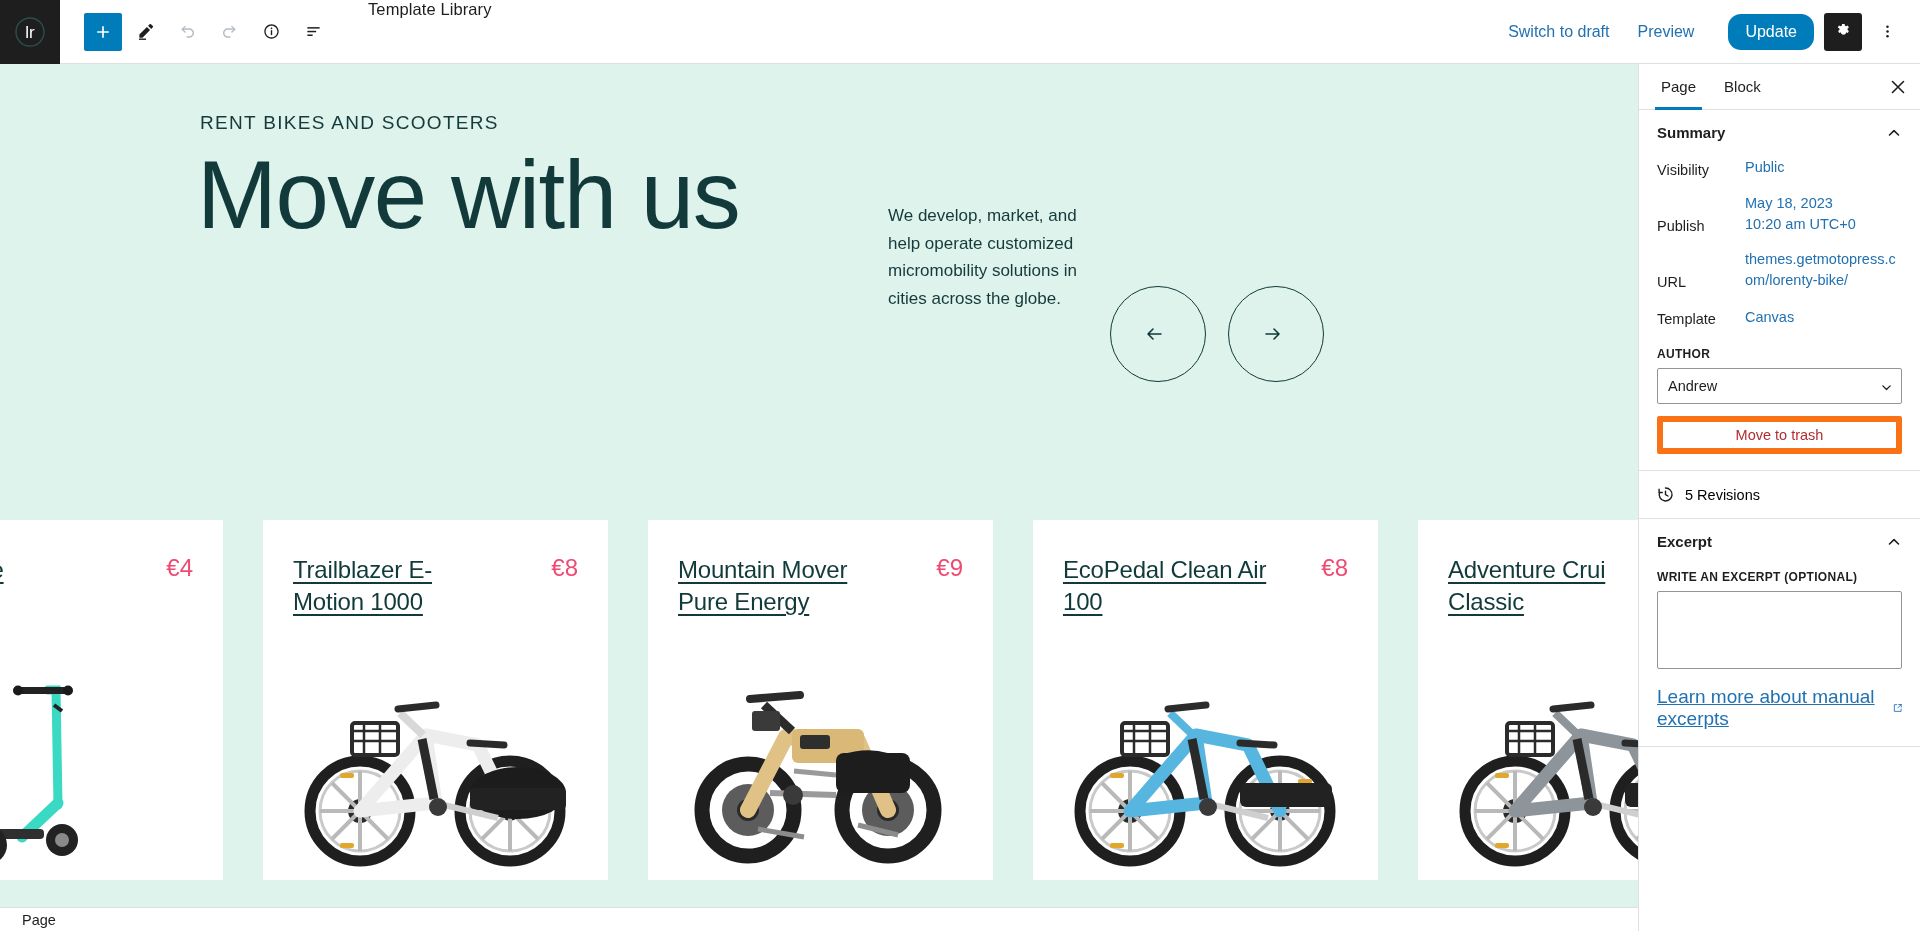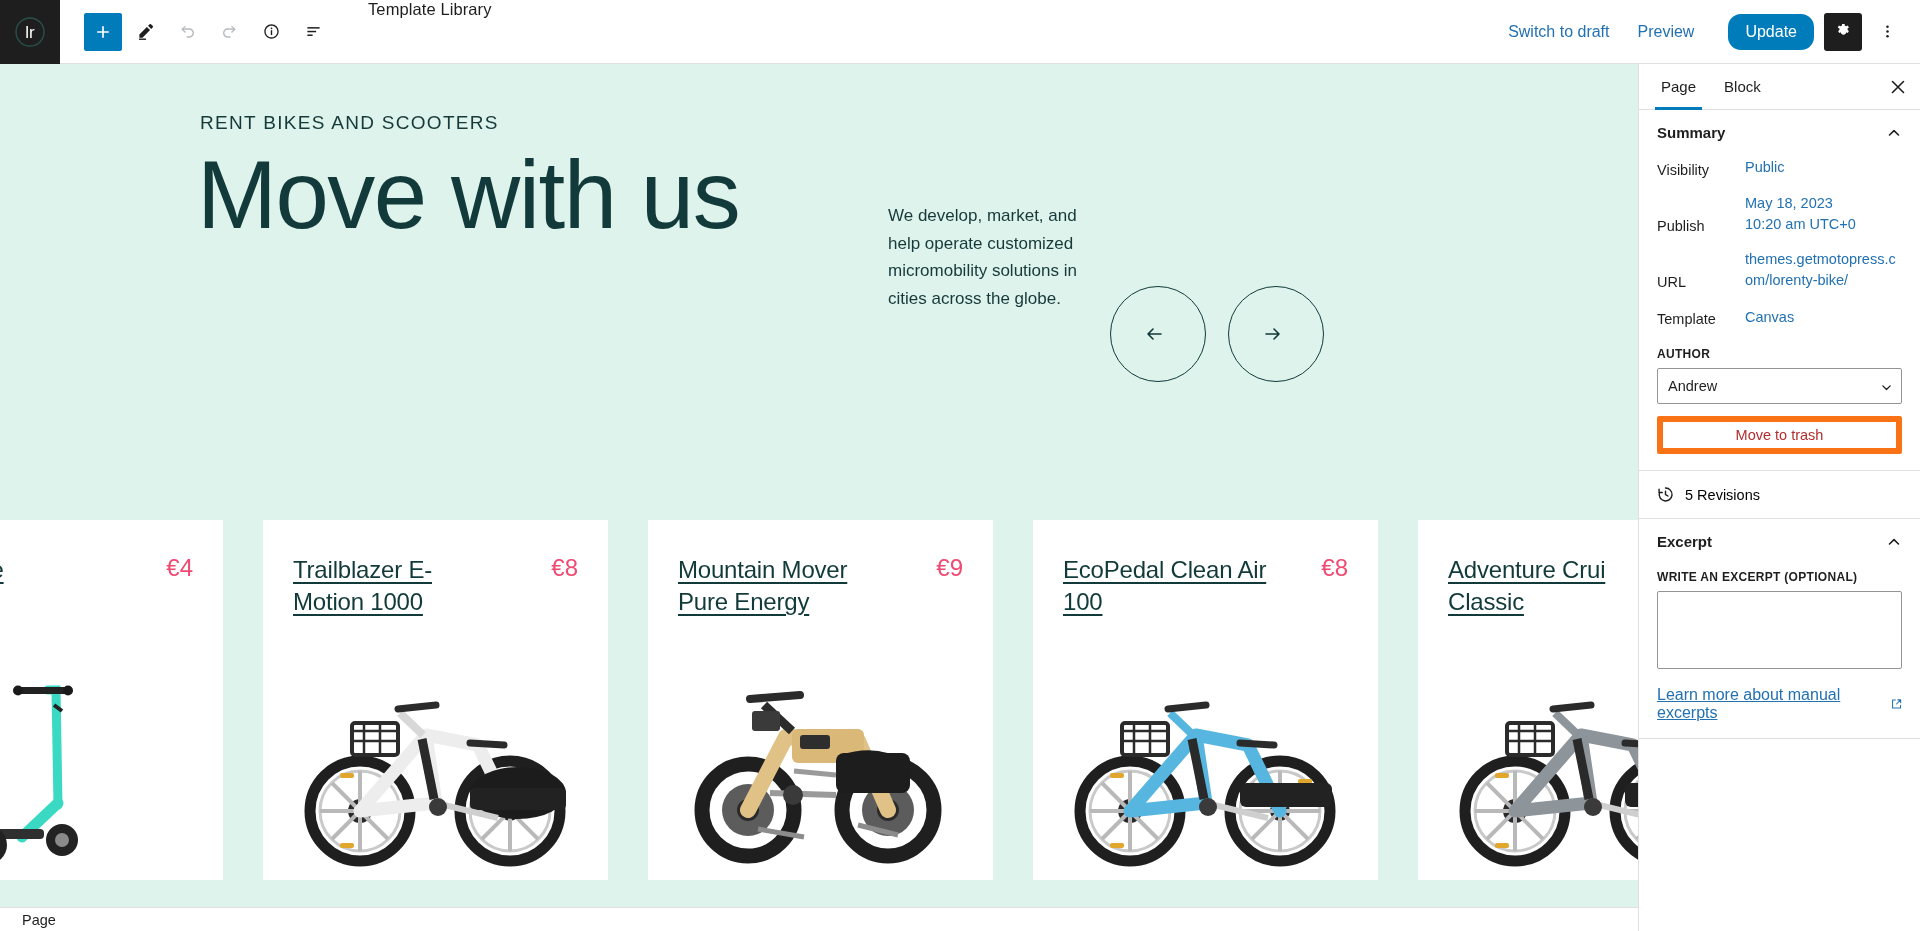--- a/index.html
+++ b/index.html
@@ -194,21 +194,21 @@
     cursor: pointer; font-size: 14.5px; color: #1e1e1e;
   }
 
   .excerpt-area {
     width: 100%; height: 78px; border: 1px solid #949494; border-radius: 2px;
     resize: none; font-family: inherit; font-size: 14px; padding: 7px 8px;
     color: #1e1e1e; background: #fff;
   }
   .excerpt-link {
     display: inline-flex; align-items: center; gap: 4px;
-    font-size: 16px; color: #2271b1; text-decoration: underline;
+    font-size: 19px; color: #2271b1; text-decoration: underline;
     margin-top: 13px; cursor: pointer;
   }
   .excerpt-link svg { stroke: #2271b1; }
 </style>
 </head>
 <body>
 
 <div class="topbar">
   <div class="wp-logo">
     <svg width="30" height="30" viewBox="0 0 30 30">

